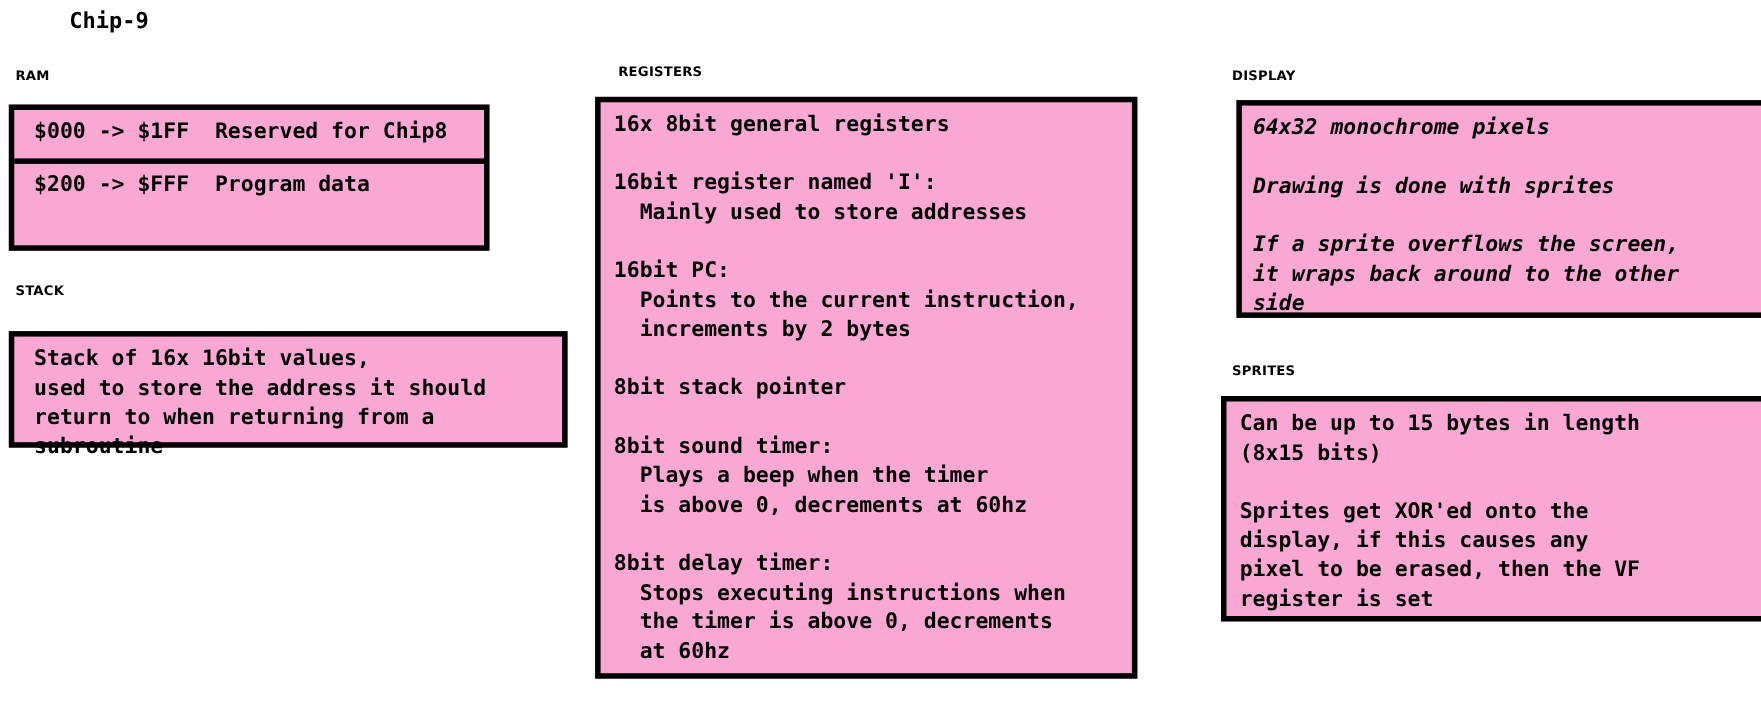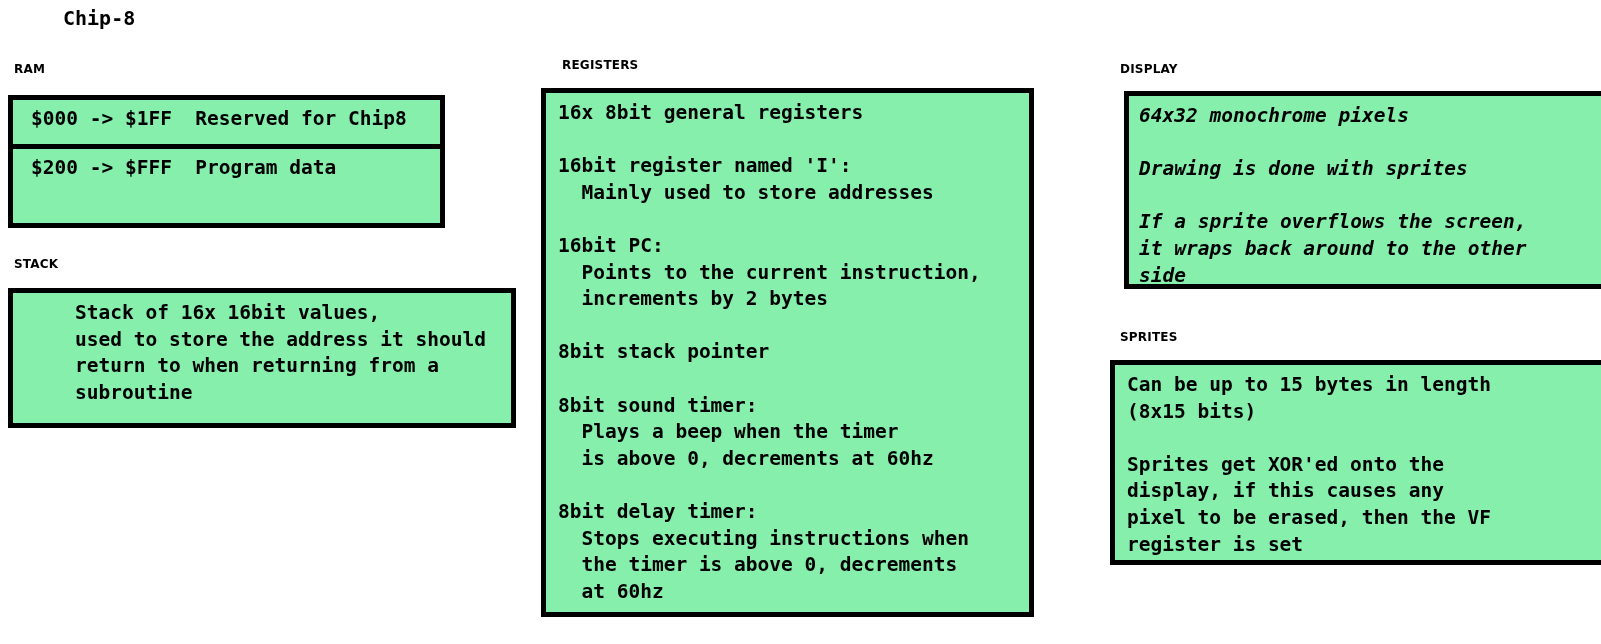--- a/index.html
+++ b/index.html
@@ -36,21 +36,21 @@
     font-size: 12px;
     letter-spacing: 0.2px;
     white-space: pre;
   }
 
   
   .box {
     position: absolute;
     box-sizing: border-box;
     border: 5px solid #000000;
-    background: #86efac;
+    background: #f9a8d4;
   }
   .box-row {
     box-sizing: border-box;
     padding: 6px 0 6px 18px;
   }
   .box-row.divided {
     border-bottom: 5px solid #000000;
   }
   .body-text {
     font-family: "DejaVu Sans Mono", "Liberation Mono", monospace;
@@ -60,39 +60,39 @@
     white-space: pre;
     letter-spacing: 0px;
   }
 
   
   #label-ram      { left: 14px;   top: 62px; }
   #box-ram        { left: 8px;    top: 95px;  width: 437px; height: 133px; }
   #ram-row-0      { height: 49px; }
 
   #label-stack    { left: 14px;   top: 257px; }
-  #box-stack      { left: 8px;    top: 288px; width: 508px; height: 140px; padding-left: 44px; }
+  #box-stack      { left: 8px;    top: 301px; width: 508px; height: 106px; }
   #stack-body     { padding: 7px 0 0 18px; }
 
   #label-registers{ left: 562px;  top: 58px; }
   #box-registers  { left: 541px;  top: 88px;  width: 493px; height: 529px; }
   #registers-body { padding: 7px 0 0 12px; }
 
   #label-display  { left: 1120px; top: 62px; }
   #box-display    { left: 1124px; top: 91px; width: 482px; height: 198px; font-style: italic; }
   #display-body   { padding: 7px 0 0 10px; }
 
   #label-sprites  { left: 1120px; top: 330px; }
   #box-sprites    { left: 1110px; top: 360px; width: 554px; height: 205px; }
   #sprites-body   { padding: 7px 0 0 12px; }
 </style>
 </head>
 <body>
 
-<div id="doc-title">Chip-8</div>
+<div id="doc-title">Chip-9</div>
 
 <div class="section-label" id="label-ram">RAM</div>
 
 <div class="box" id="box-ram">
   <div class="box-row divided body-text" id="ram-row-0">$000 -&gt; $1FF  Reserved for Chip8</div>
   <div class="box-row body-text">$200 -&gt; $FFF  Program data</div>
 </div>
 
 <div class="section-label" id="label-stack">STACK</div>
 

